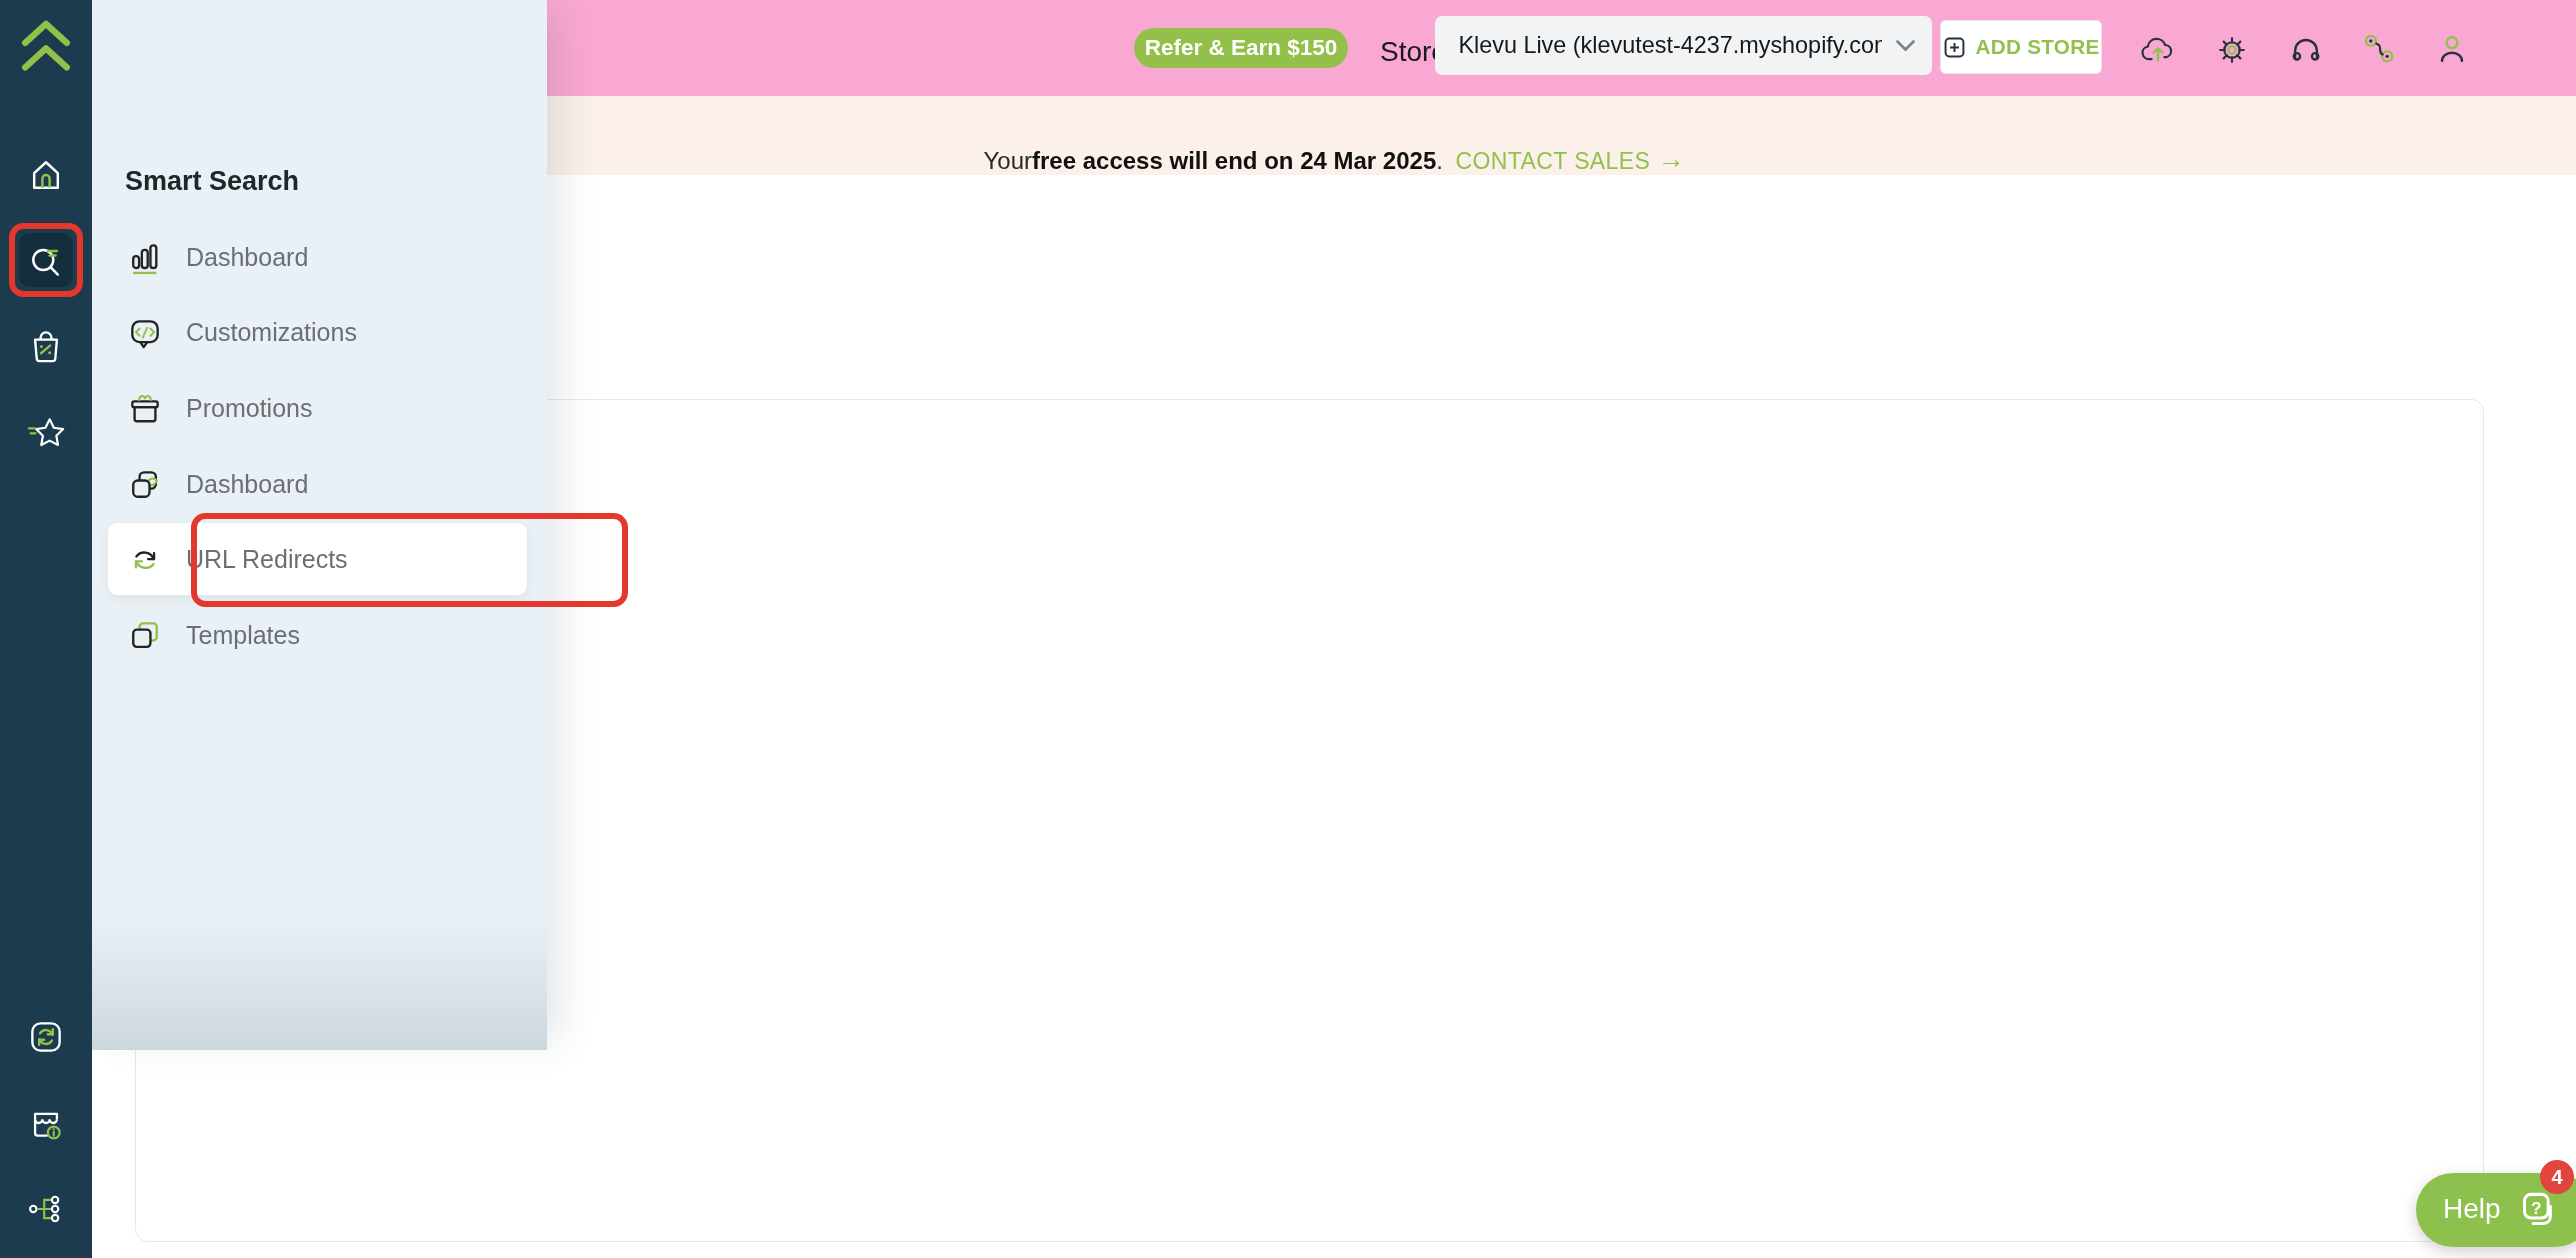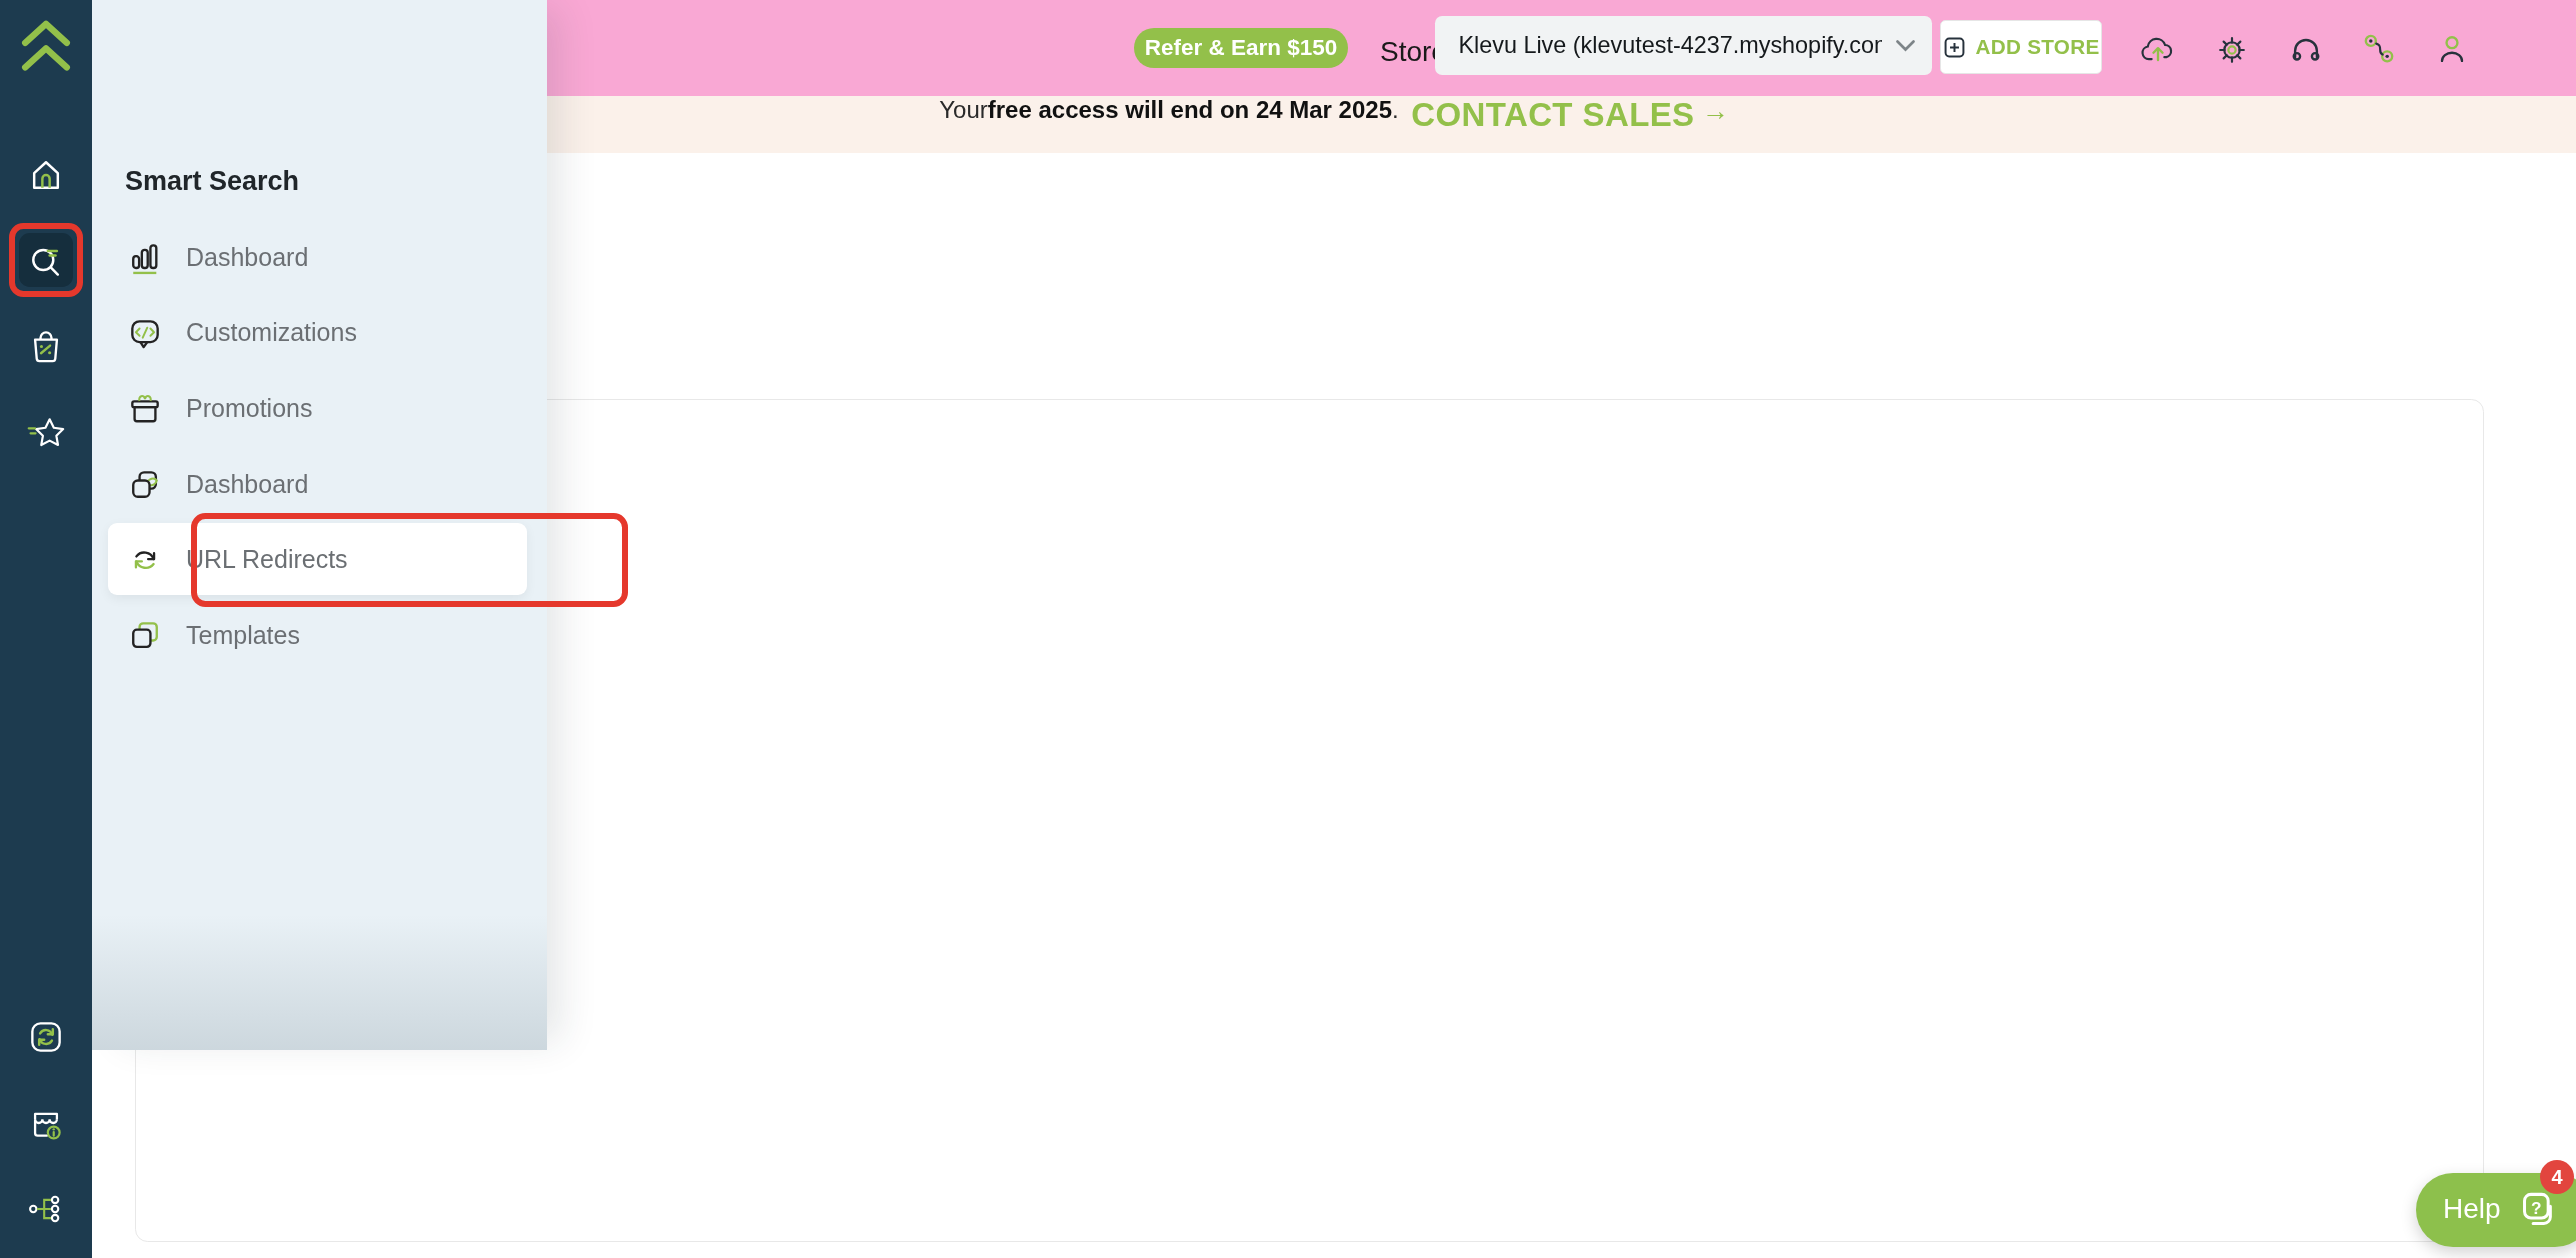--- a/index.html
+++ b/index.html
@@ -22,24 +22,24 @@
     background:#f1f3f4;display:flex;align-items:center;padding:0 50px 0 23.4px;cursor:pointer}
   .store-select .val{font-size:23.4px;color:#15191c;white-space:nowrap;overflow:hidden}
   .store-chevron{position:absolute;right:14.4px;top:20px}
   .add-store{left:1848px;top:20px;width:162px;height:54px;border-radius:5.4px;
     background:#fff;border:1.8px solid #e6e6e6;display:flex;align-items:center;
     justify-content:center;gap:8px;cursor:pointer}
   .add-store .lbl{color:var(--green);font-size:20.7px;font-weight:700;letter-spacing:0.3px}
   .tb-icon{top:30px;width:40px;height:40px;cursor:pointer}
 
   
-  .notice{left:92px;right:0;top:96px;height:57px;background:var(--notice);z-index:5;
-    display:flex;align-items:flex-start;justify-content:center;font-size:24px;color:#2a2a2a}
+  .notice{left:92px;right:0;top:96px;height:79px;background:var(--notice);z-index:5;
+    display:flex;align-items:flex-end;justify-content:center;font-size:24px;color:#2a2a2a}
   .notice b{color:#111}
-  .notice .cta{color:var(--green);font-weight:700;font-size:33px;letter-spacing:0.4px;
+  .notice .cta{color:var(--green);font-weight:400;font-size:23px;letter-spacing:0.4px;
     margin-left:12.6px;cursor:pointer}
   .notice .arr{color:var(--green);font-size:27px;margin-left:7.2px;cursor:pointer}
 
   
   .card{left:135px;top:399px;width:2349px;height:843px;background:#fff;
     border:0.9px solid #e8e8e8;border-radius:12.6px;z-index:1}
   .search-input{left:468px;top:530px;width:648px;height:56px;border:0.9px solid #dcdcdc;
     border-radius:7.2px;background:#fff;font-size:23.4px;padding:0 18px;color:#333;outline:none}
   .sort-btn{left:2089px;top:527px;width:58px;height:58px;border:1.8px solid var(--navy);
     border-radius:9px;background:#fff;display:flex;align-items:center;justify-content:center;cursor:pointer}

